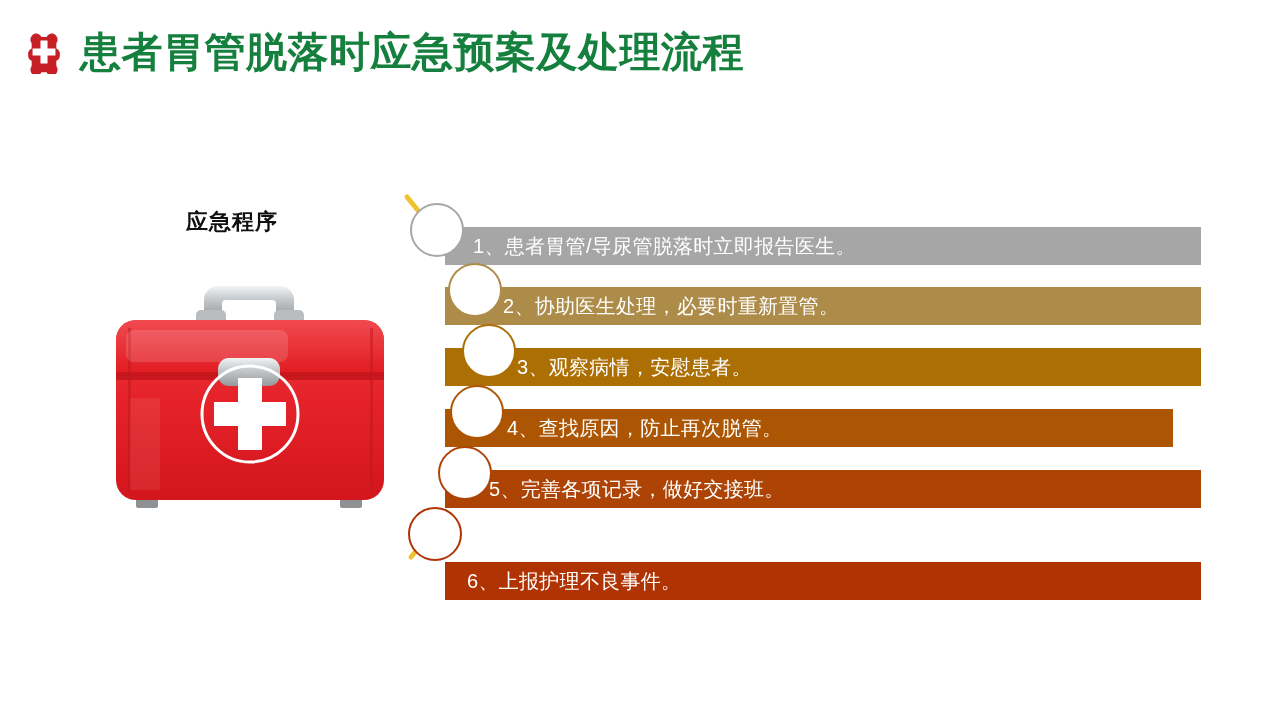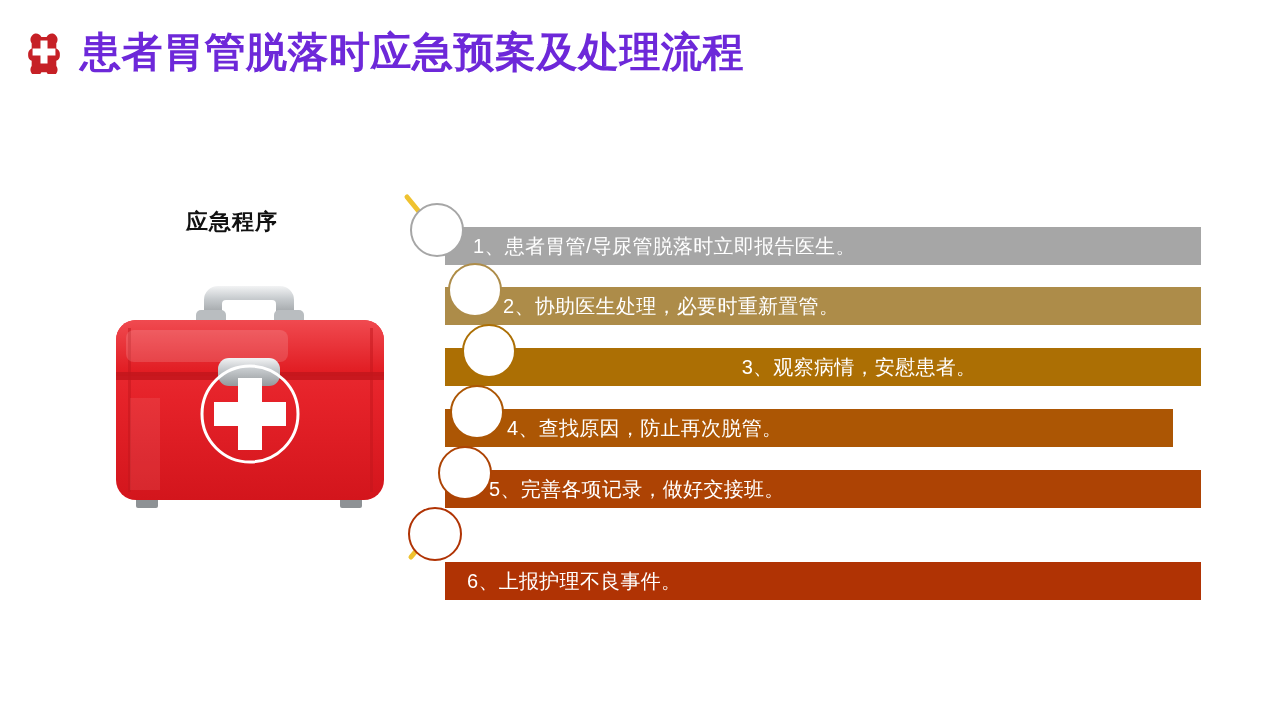--- a/index.html
+++ b/index.html
@@ -9,21 +9,21 @@
     font-family:"Liberation Sans","DejaVu Sans",sans-serif;
     overflow:hidden;
     position:relative;
   }
   #slide{position:absolute;inset:0;width:1280px;height:720px;background:#fff;}
 
   
   .title-row{position:absolute;left:22px;top:30px;display:flex;align-items:center;gap:14px;}
   .cross-icon{width:44px;height:44px;display:block;flex:0 0 auto;}
   .title-text{
-    font-size:41px;line-height:1;font-weight:700;color:#6d28d9;
+    font-size:41px;line-height:1;font-weight:700;color:#15803d;
     letter-spacing:0.5px;white-space:nowrap;
   }
 
   
   .left-label{
     position:absolute;left:186px;top:207px;
     font-size:22px;font-weight:700;color:#111;letter-spacing:1px;white-space:nowrap;
   }
   .kit-wrap{position:absolute;left:108px;top:258px;width:285px;height:268px;}
   .kit-svg{display:block;width:285px;height:268px;}
@@ -132,21 +132,21 @@
     <div class="node" style="left:410px;top:203px;border-color:#A6A6A6;"></div>
 
     <div class="row" style="left:445px;top:275px;width:756px;">
       <div class="bar" style="background:#AD8C49;padding-left:58px;">
         <span class="bar-text">2、协助医生处理，必要时重新置管。</span>
       </div>
     </div>
     <div class="node" style="left:448px;top:263px;border-color:#AD8C49;"></div>
 
     <div class="row" style="left:445px;top:336px;width:756px;">
-      <div class="bar" style="background:#AC6F04;padding-left:72px;justify-content:center;">
+      <div class="bar" style="background:#AC6F04;padding-left:72px;">
         <span class="bar-text">3、观察病情，安慰患者。</span>
       </div>
     </div>
     <div class="node" style="left:462px;top:324px;border-color:#AC6F04;"></div>
 
     <div class="row" style="left:445px;top:397px;width:728px;">
       <div class="bar" style="background:#AC5604;padding-left:62px;">
         <span class="bar-text">4、查找原因，防止再次脱管。</span>
       </div>
     </div>

